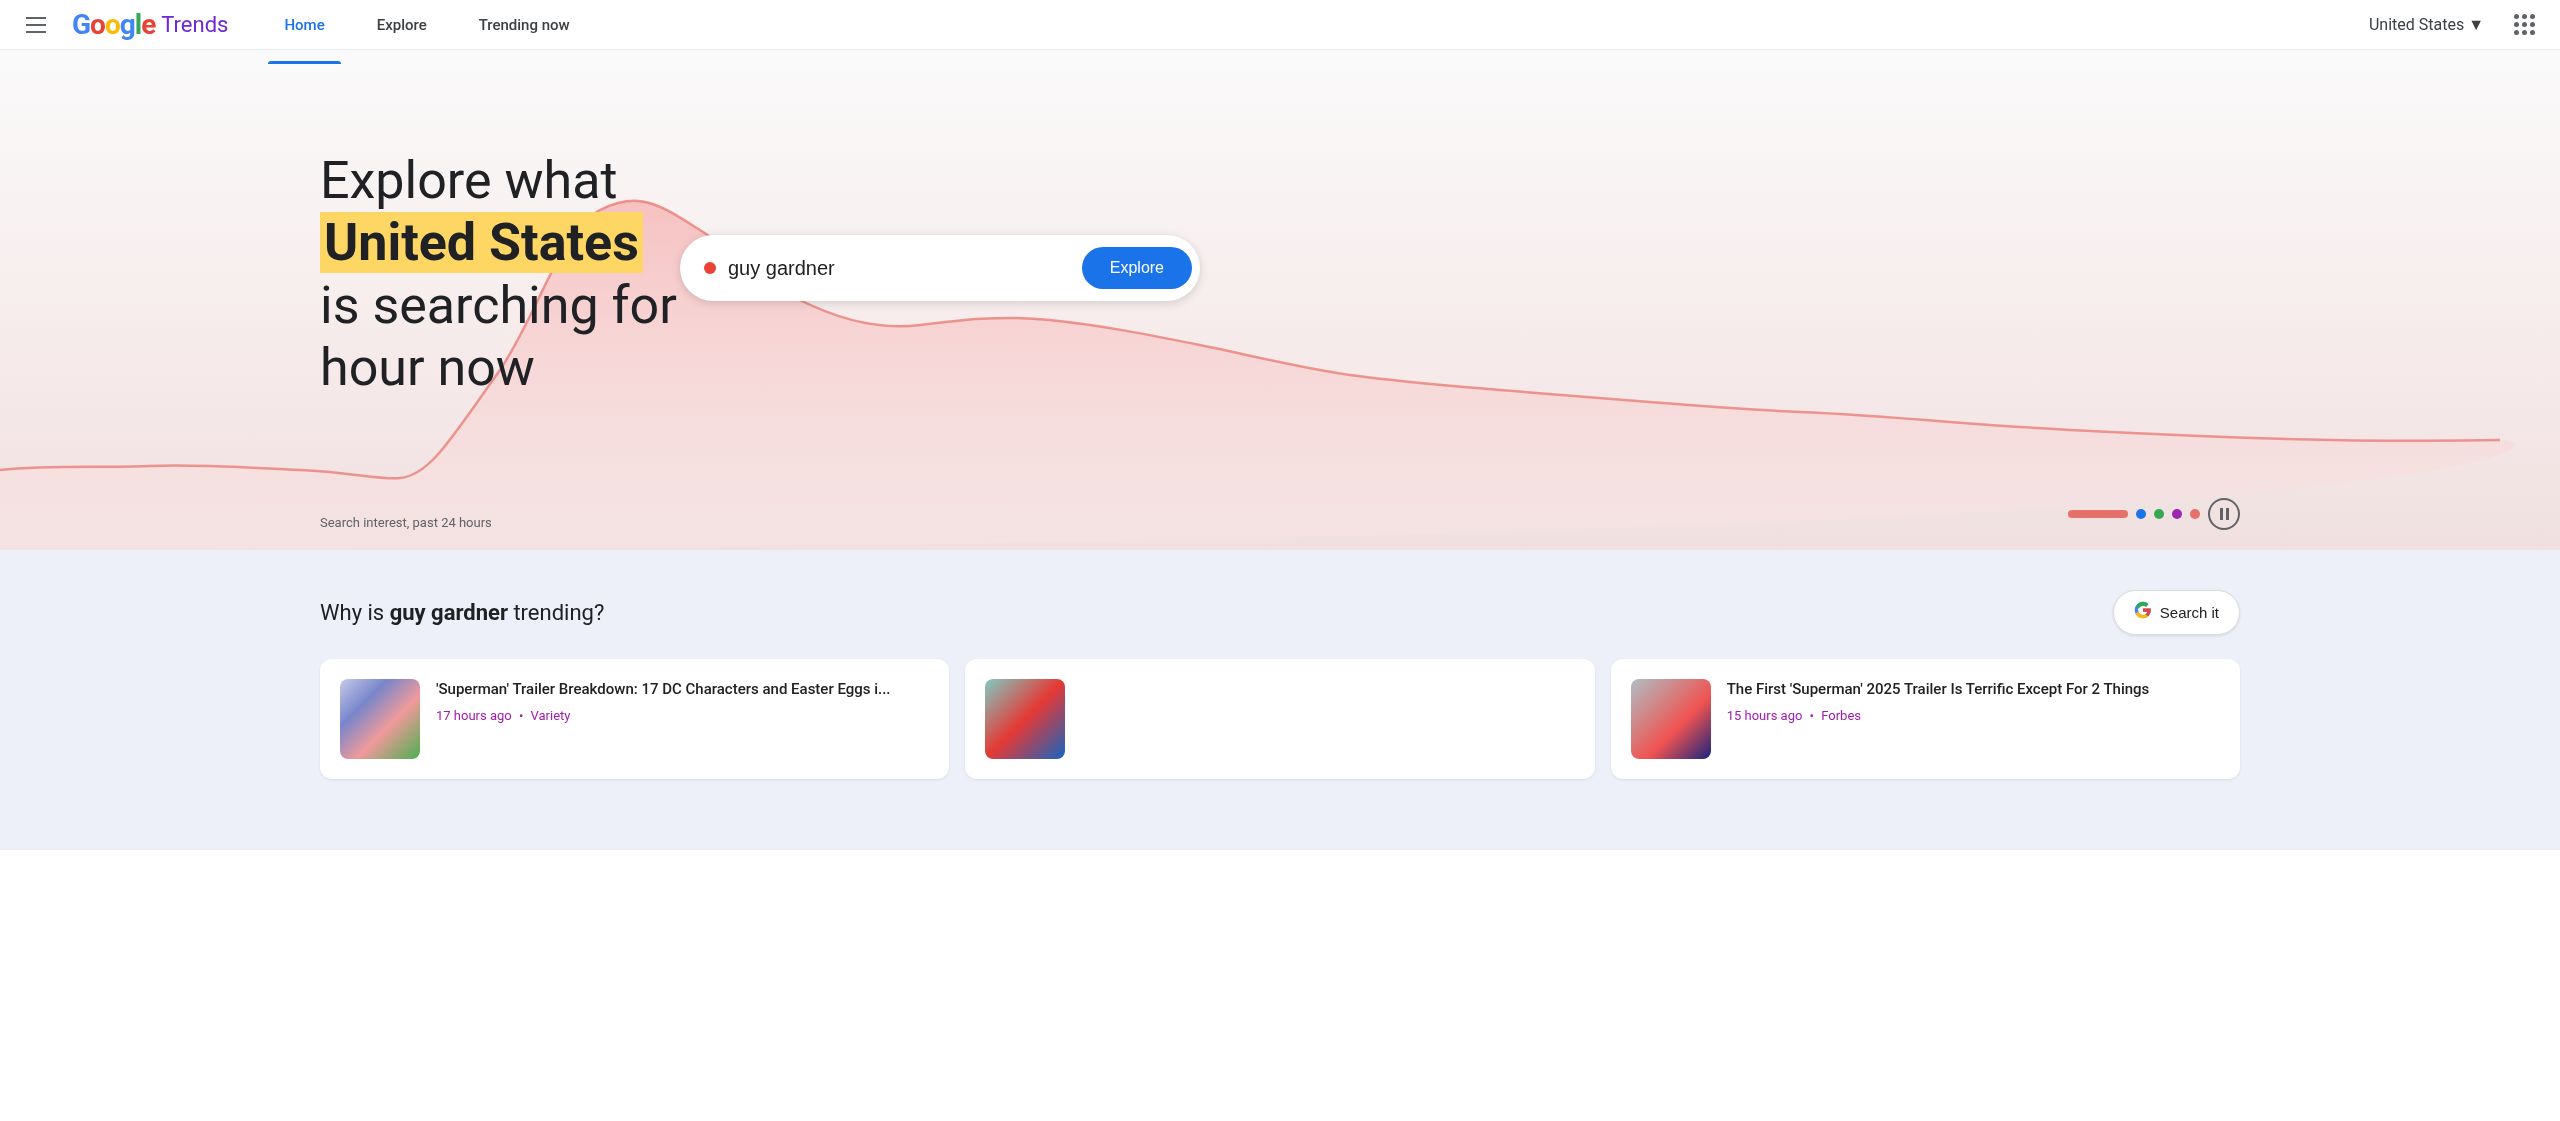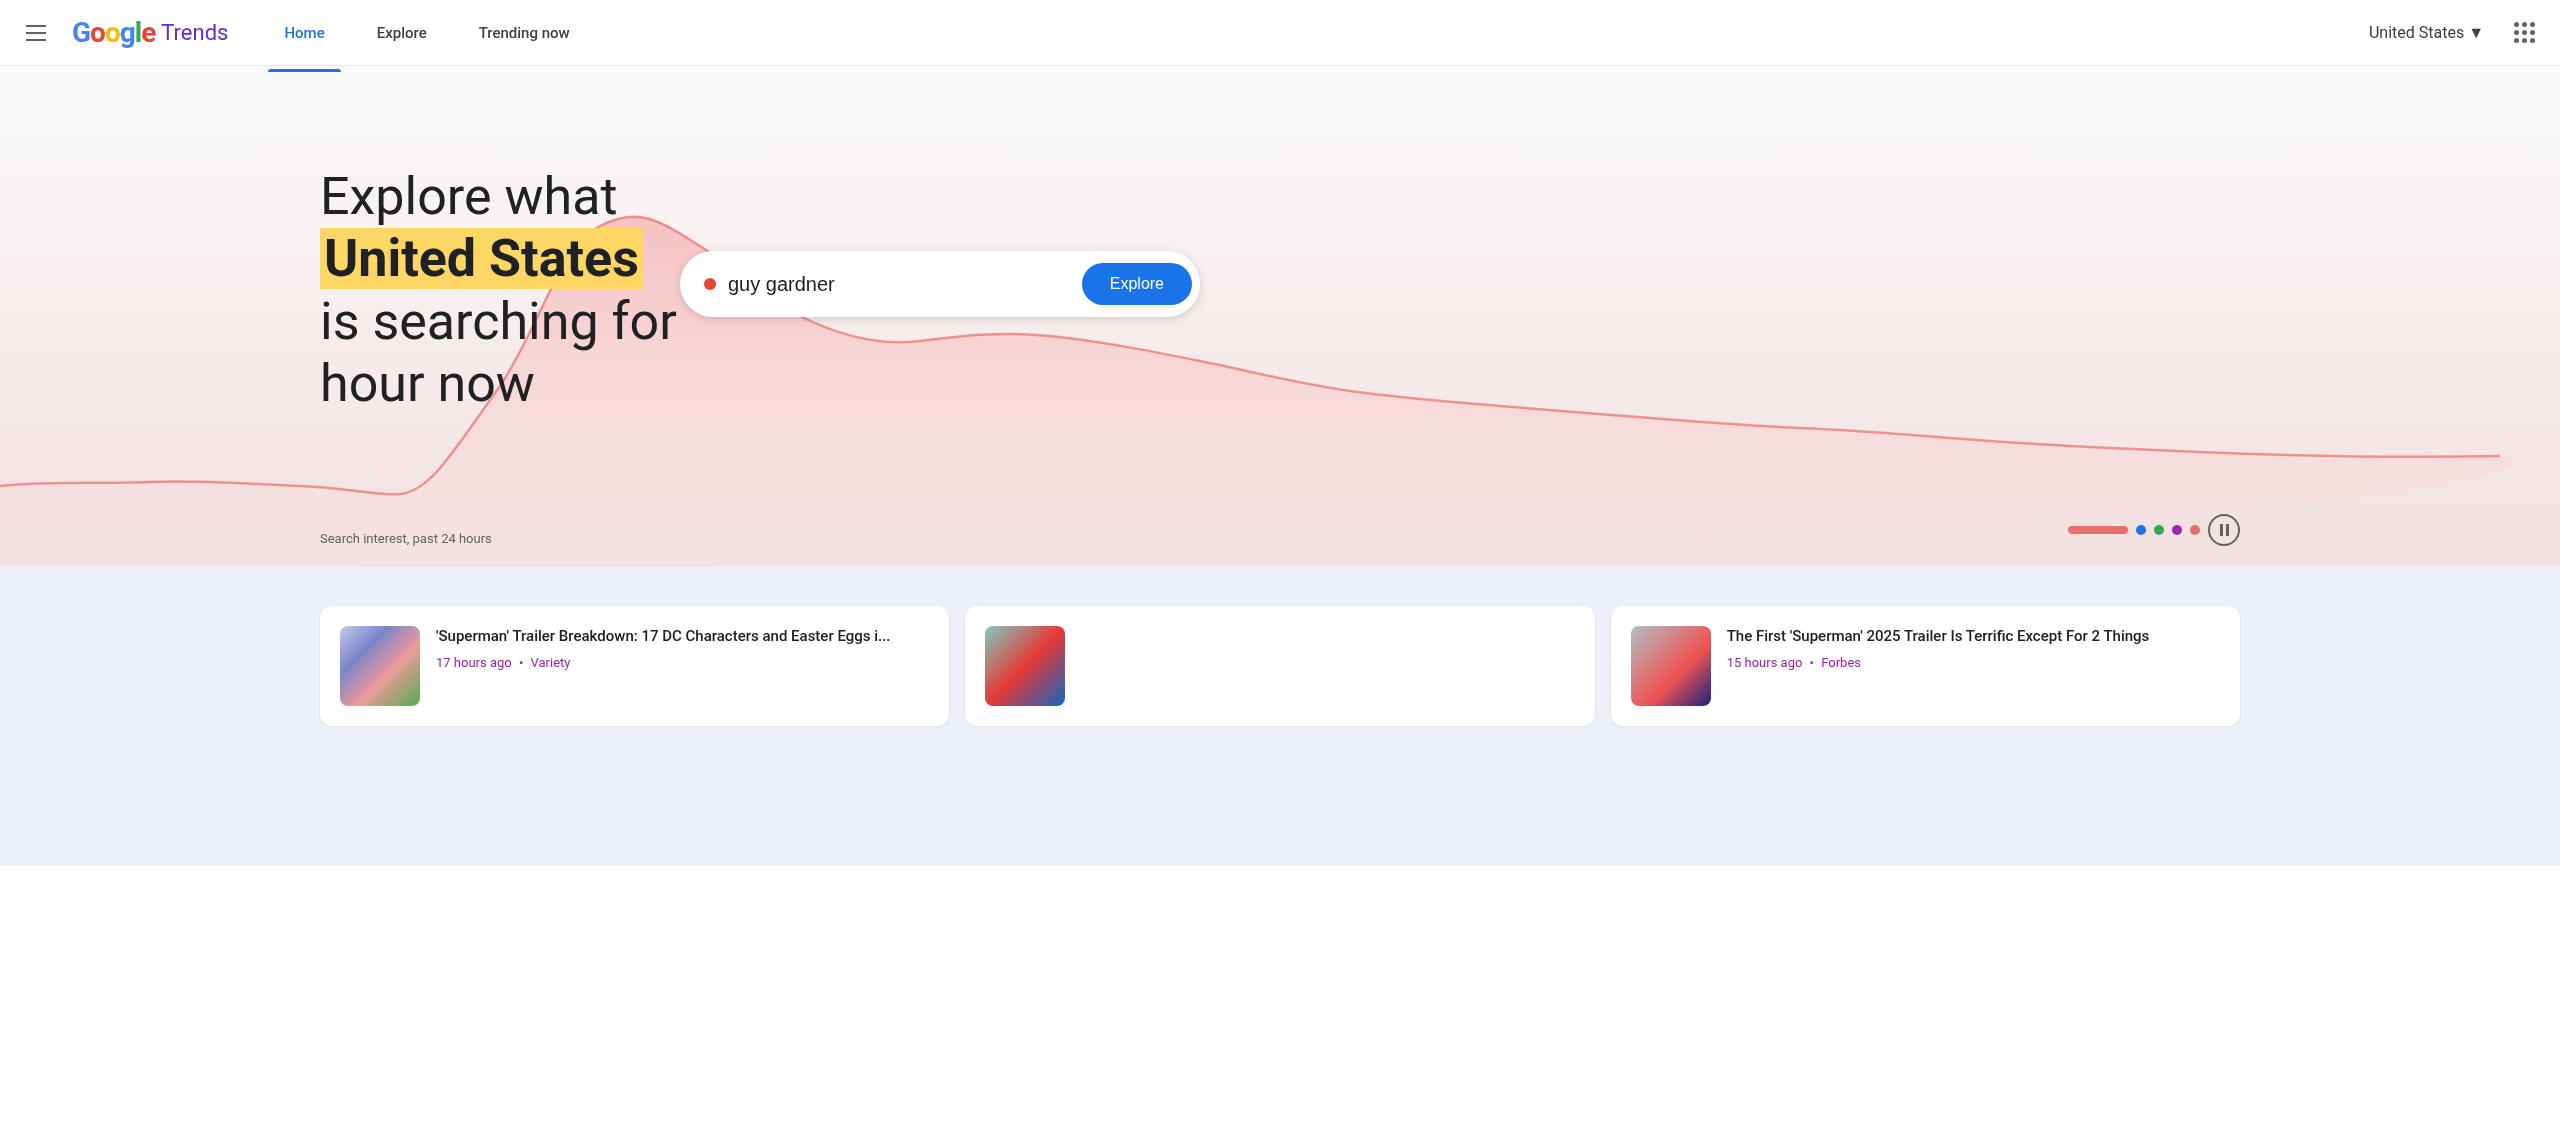--- a/index.html
+++ b/index.html
@@ -2,21 +2,21 @@
 <html><head>
   <meta charset="utf-8">
   <style>
     * { margin: 0; padding: 0; box-sizing: border-box; }
     body { font-family: 'Google Sans', Roboto, Arial, sans-serif; background: #fff; overflow-x: hidden; width: 2560px; min-height: 1121px; }
 
     
     .header {
       display: flex;
       align-items: center;
-      height: 66px;
+      height: 50px;
       padding: 0 16px;
       border-bottom: 1px solid #e8eaed;
       position: relative;
       z-index: 10;
       background: #fff;
     }
     .header-left {
       display: flex;
       align-items: center;
       gap: 16px;
@@ -424,20 +424,36 @@
         <div class="pause-icon">
           <span></span>
             <span></span>
         </div>
       </div>
     </div>
   </div>
 </section>
 
 <section class="trending-section">
+  <div class="trending-header">
+    <div class="trending-title">
+      <span>Why is </span><strong>guy gardner</strong><span> trending?</span>
+    </div>
+    <button class="search-it-btn">
+      <span class="google-icon-small">
+        <svg width="18" height="18" viewBox="0 0 48 48">
+            <path fill="#4285F4" d="M44.5 20H24v8.5h11.8C34.7 33.9 30.1 37 24 37c-7.2 0-13-5.8-13-13s5.8-13 13-13c3.1 0 5.9 1.1 8.1 2.9l6.4-6.4C34.6 4.1 29.6 2 24 2 11.8 2 2 11.8 2 24s9.8 22 22 22c11 0 21-8 21-22 0-1.3-.2-2.7-.5-4z"></path>
+            <path fill="#34A853" d="M6.3 14.7l7 5.1C15 16.1 19.1 13 24 13c3.1 0 5.9 1.1 8.1 2.9l6.4-6.4C34.6 4.1 29.6 2 24 2 16.3 2 9.7 7.4 6.3 14.7z"></path>
+            <path fill="#FBBC05" d="M24 46c5.9 0 10.9-2 14.5-5.2l-6.7-5.5C29.8 36.9 27.1 38 24 38c-6.1 0-11.2-4.1-13-9.7l-7 5.4C7.8 41.7 15.4 46 24 46z"></path>
+            <path fill="#EA4335" d="M44.5 20H24v8.5h11.8c-.9 2.8-2.7 5.1-5.2 6.6l6.7 5.5C41 36.9 44.5 31 44.5 24c0-1.3-.2-2.7-.5-4z"></path>
+          </svg>
+      </span>
+      <span>Search it</span>
+    </button>
+  </div>
 
   <div class="articles-grid">
 
     <div class="article-card">
       <div class="article-thumb article-thumb-1"></div>
       <div class="article-content">
         <div class="article-title">'Superman' Trailer Breakdown: 17 DC Characters and Easter Eggs i...</div>
         <div class="article-meta">
           <span>17 hours ago</span>
           <span class="bullet">•</span>

